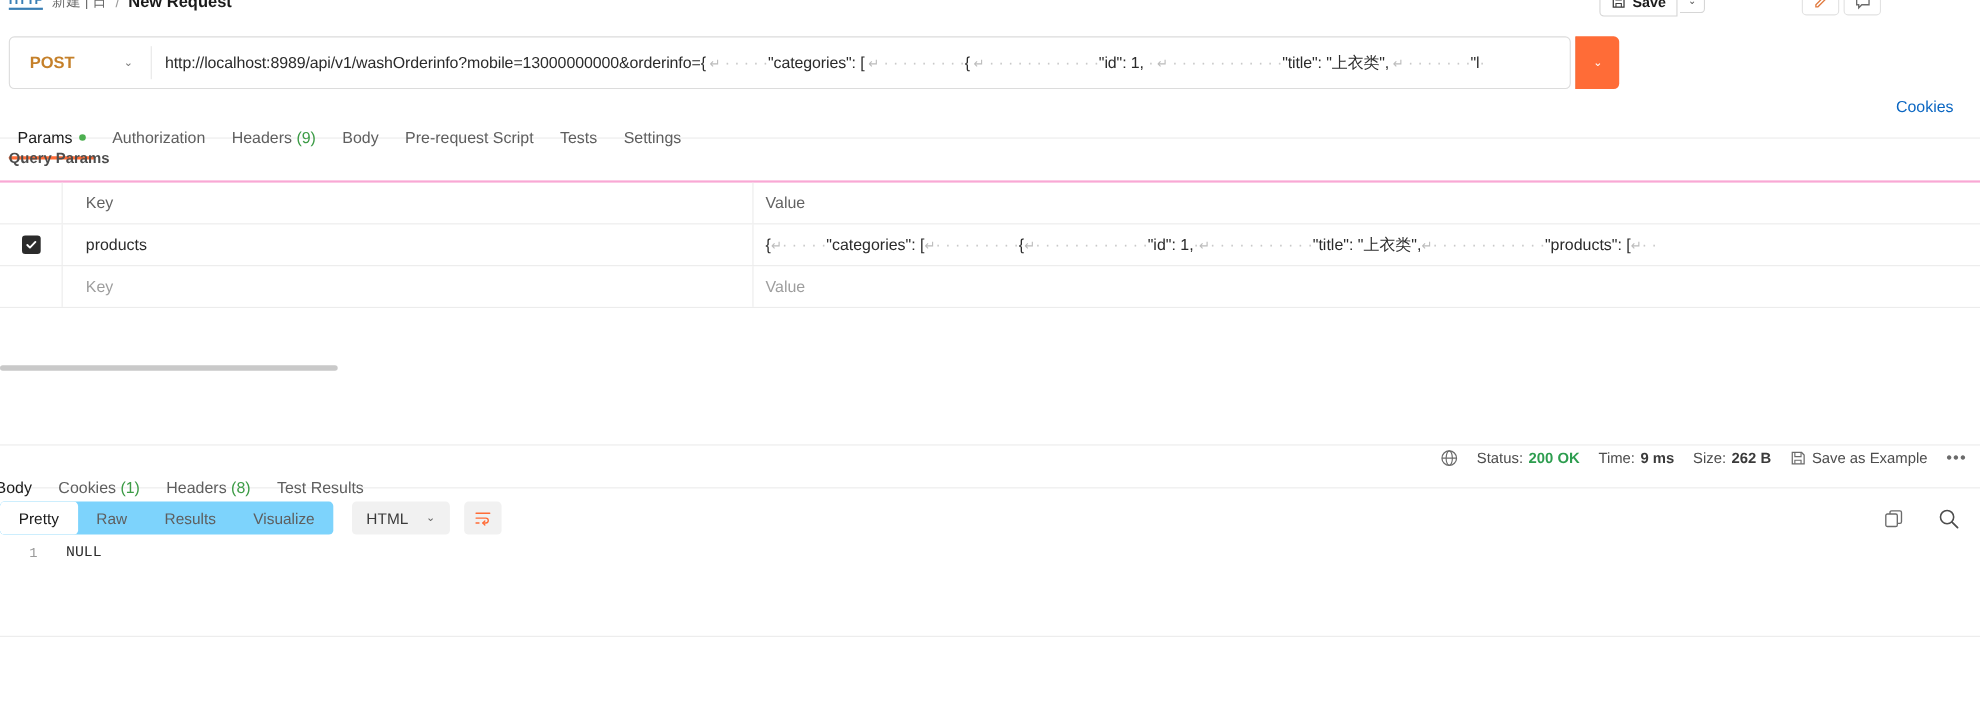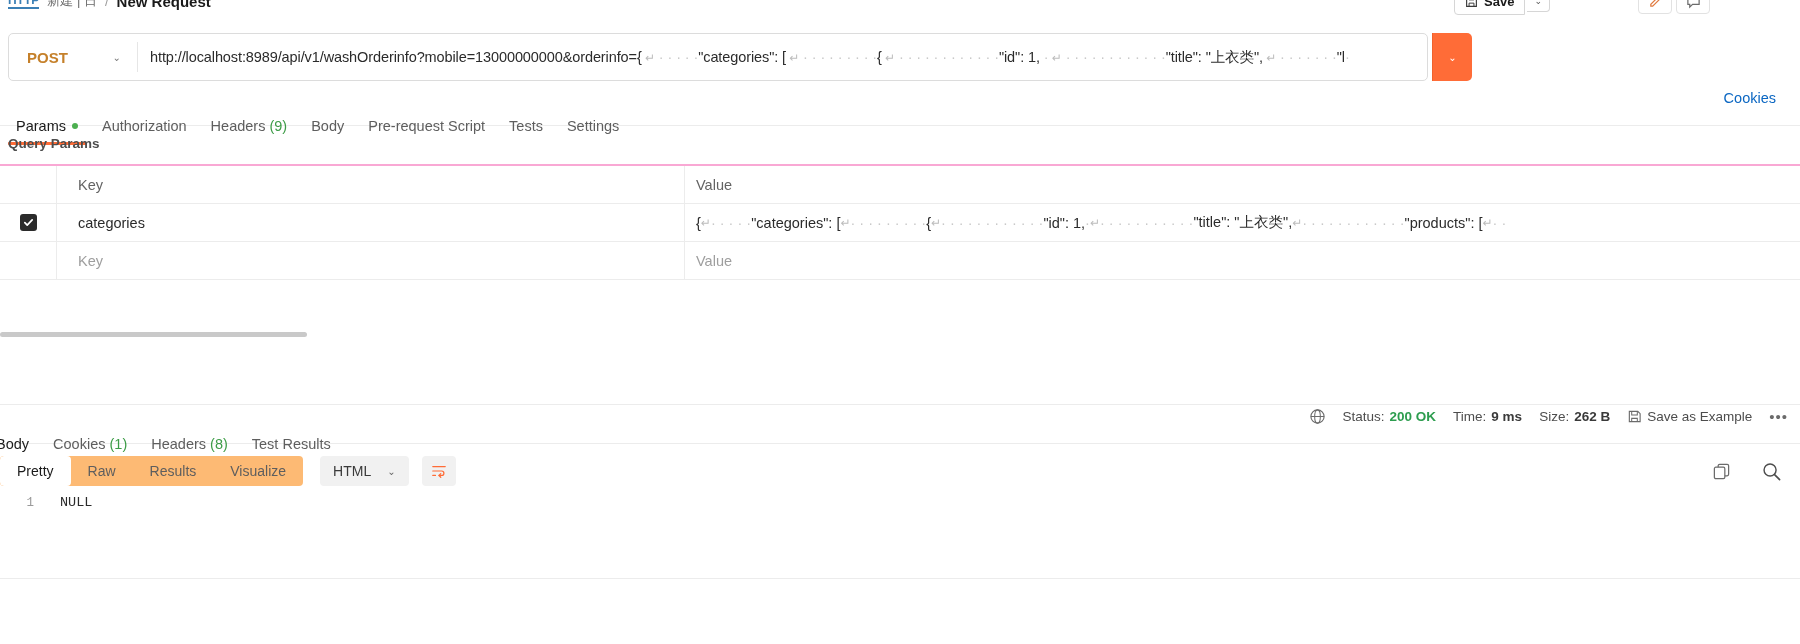--- a/index.html
+++ b/index.html
@@ -179,21 +179,21 @@
   .val-b { font-weight: 700; color: #3a3a3a; }
   .icon-gray { color: #6b6b6b; display: flex; align-items: center; }
   .dots { letter-spacing: 1px; color: #6b6b6b; font-size: 15px; }
 
   
   .viewer-bar {
     position: absolute; top: 452px; left: 0; width: 1800px; height: 38px;
     display: flex; align-items: center; gap: 0; padding-left: 0;
   }
   .seg {
-    display: flex; align-items: center; background: #fdba74;
+    display: flex; align-items: center; background: #7dd3fc;
     border-radius: 4px; height: 30px; overflow: hidden;
   }
   .seg-item {
     font-size: 14px; color: #5e5e5e; padding: 0 17px; height: 30px;
     display: flex; align-items: center;
   }
   .seg-item.active { background: #ffffff; color: #1a1a1a; border-radius: 4px; }
   .fmt-sel {
     margin-left: 17px; display: flex; align-items: center; gap: 16px;
     background: #f1f1f1; border-radius: 4px; height: 30px; padding: 0 13px;
@@ -299,21 +299,21 @@
 
 
   <div class="qp-row">
     <div class="qp-cb">
       <span class="cbox">
         <svg width="11" height="11" viewBox="0 0 12 12">
             <path d="M2 6.2l2.6 2.6L10 3.2" fill="none" stroke="#fff" stroke-width="1.9" stroke-linecap="round" stroke-linejoin="round"></path>
           </svg>
       </span>
     </div>
-    <div class="qp-key">categories</div>
+    <div class="qp-key">products</div>
     <div class="qp-val">
         <span>{</span>
         <span class="pilcrow"> ↵</span>
         <span class="nbsp-dot"> · · · · ·</span>
         <span>"categories": [</span>
         <span class="pilcrow"> ↵</span>
         <span class="nbsp-dot"> · · · · · · · · ·</span>
         <span>{</span>
         <span class="pilcrow"> ↵</span>
         <span class="nbsp-dot"> · · · · · · · · · · · ·</span>

